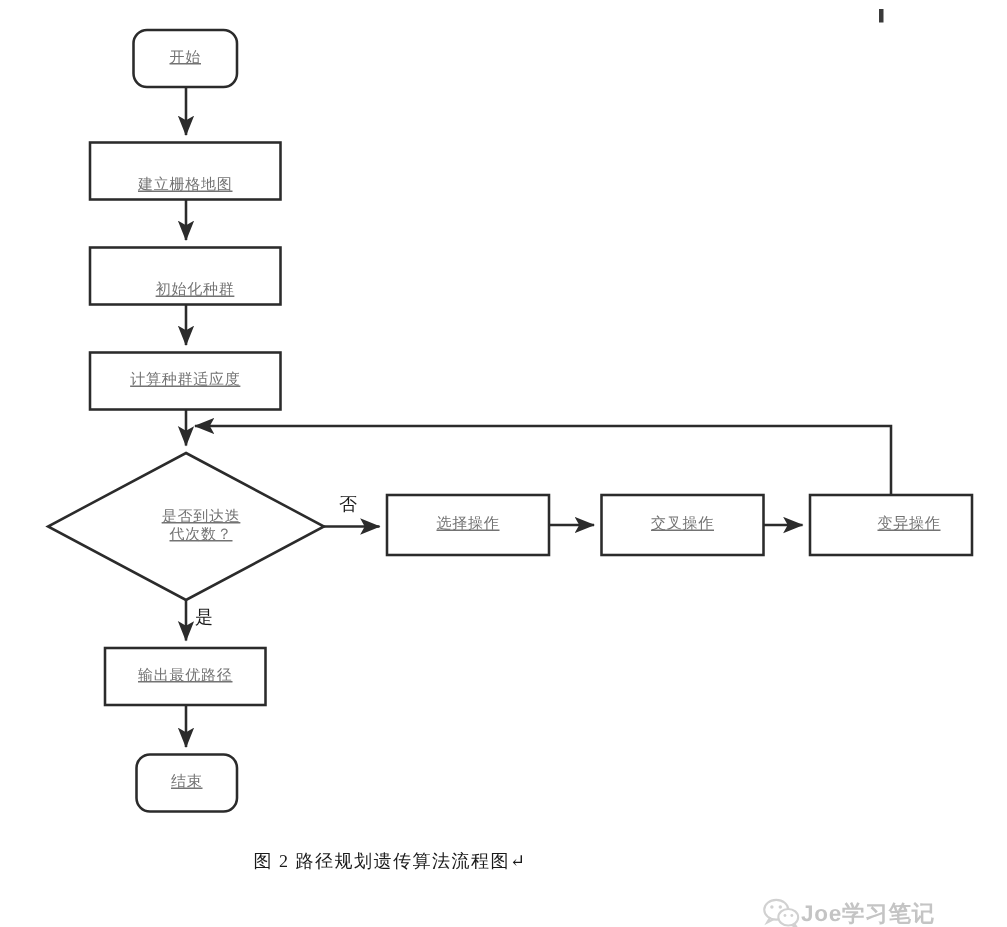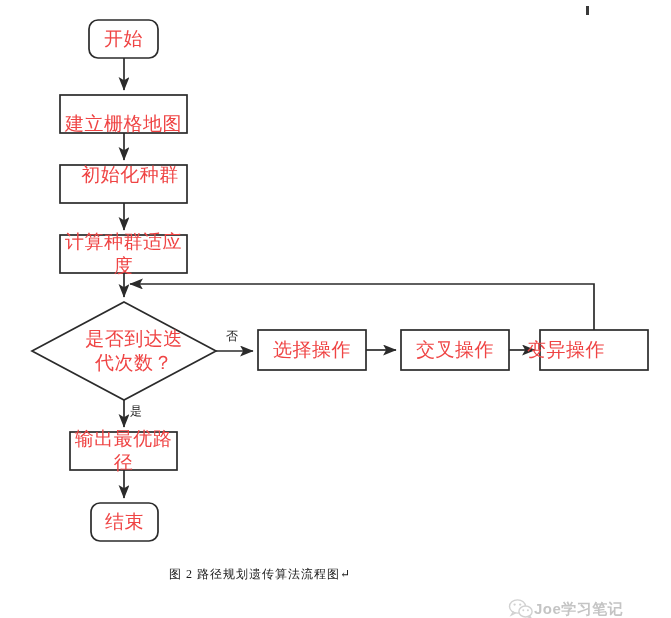--- a/index.html
+++ b/index.html
@@ -21,26 +21,27 @@
     top: 0;
     width: 671px;
     height: 618px;
   }
   .node-label {
     position: absolute;
     display: flex;
     align-items: center;
     justify-content: center;
     text-align: center;
-    font-size: 19px;
+    font-size: 10px;
     line-height: 1.25;
-    color: #ef4444;
+    color: #737373;
     letter-spacing: 0.5px;
     pointer-events: none;
     white-space: pre-line;
+    text-decoration: underline;
   }
   .edge-label {
     position: absolute;
     font-size: 12px;
     color: #1a1a1a;
     letter-spacing: 0.3px;
     pointer-events: none;
   }
   #figure-caption {
     position: absolute;
@@ -117,29 +118,29 @@
       <line x1="216" y1="351" x2="253" y2="351" marker-end="url(#arrow)"></line>
       <line x1="366" y1="350" x2="396" y2="350" marker-end="url(#arrow)"></line>
       <line x1="509" y1="350" x2="535" y2="350" marker-end="url(#arrow)"></line>
 
       <path d="M594,330 L594,284 L130,284" marker-end="url(#arrow-left)"></path>
     </g>
   </svg>
 
   <div class="node-label" style="left:89px; top:20px; width:69px; height:38px;">开始</div>
   <div class="node-label" style="left:60px; top:105px; width:127px; height:38px;">建立栅格地图</div>
-  <div class="node-label" style="left:60px; top:156px; width:140px; height:38px;">初始化种群</div>
+  <div class="node-label" style="left:60px; top:175px; width:140px; height:38px;">初始化种群</div>
   <div class="node-label" style="left:60px; top:235px; width:127px; height:38px;">计算种群适应度</div>
   <div class="node-label" style="left:42px; top:302px; width:184px; height:98px;">是否到达迭
 代次数？</div>
   <div class="node-label" style="left:70px; top:432px; width:107px; height:38px;">输出最优路径</div>
   <div class="node-label" style="left:91px; top:503px; width:67px; height:38px;">结束</div>
   <div class="node-label" style="left:258px; top:330px; width:108px; height:40px;text-align:center;">选择操作</div>
   <div class="node-label" style="left:401px; top:330px; width:108px; height:40px;">交叉操作</div>
-  <div class="node-label" style="left:512px; top:330px; width:108px; height:40px;">变异操作</div>
+  <div class="node-label" style="left:552px; top:330px; width:108px; height:40px;">变异操作</div>
 
   <div class="edge-label" style="left:226px; top:328px;">否</div>
   <div class="edge-label" style="left:130px; top:403px;">是</div>
 
 </div>
 
 <div id="figure-caption">图 2  路径规划遗传算法流程图↵</div>
 
 <div id="watermark">
   <svg width="26" height="22" viewBox="0 0 26 22">

